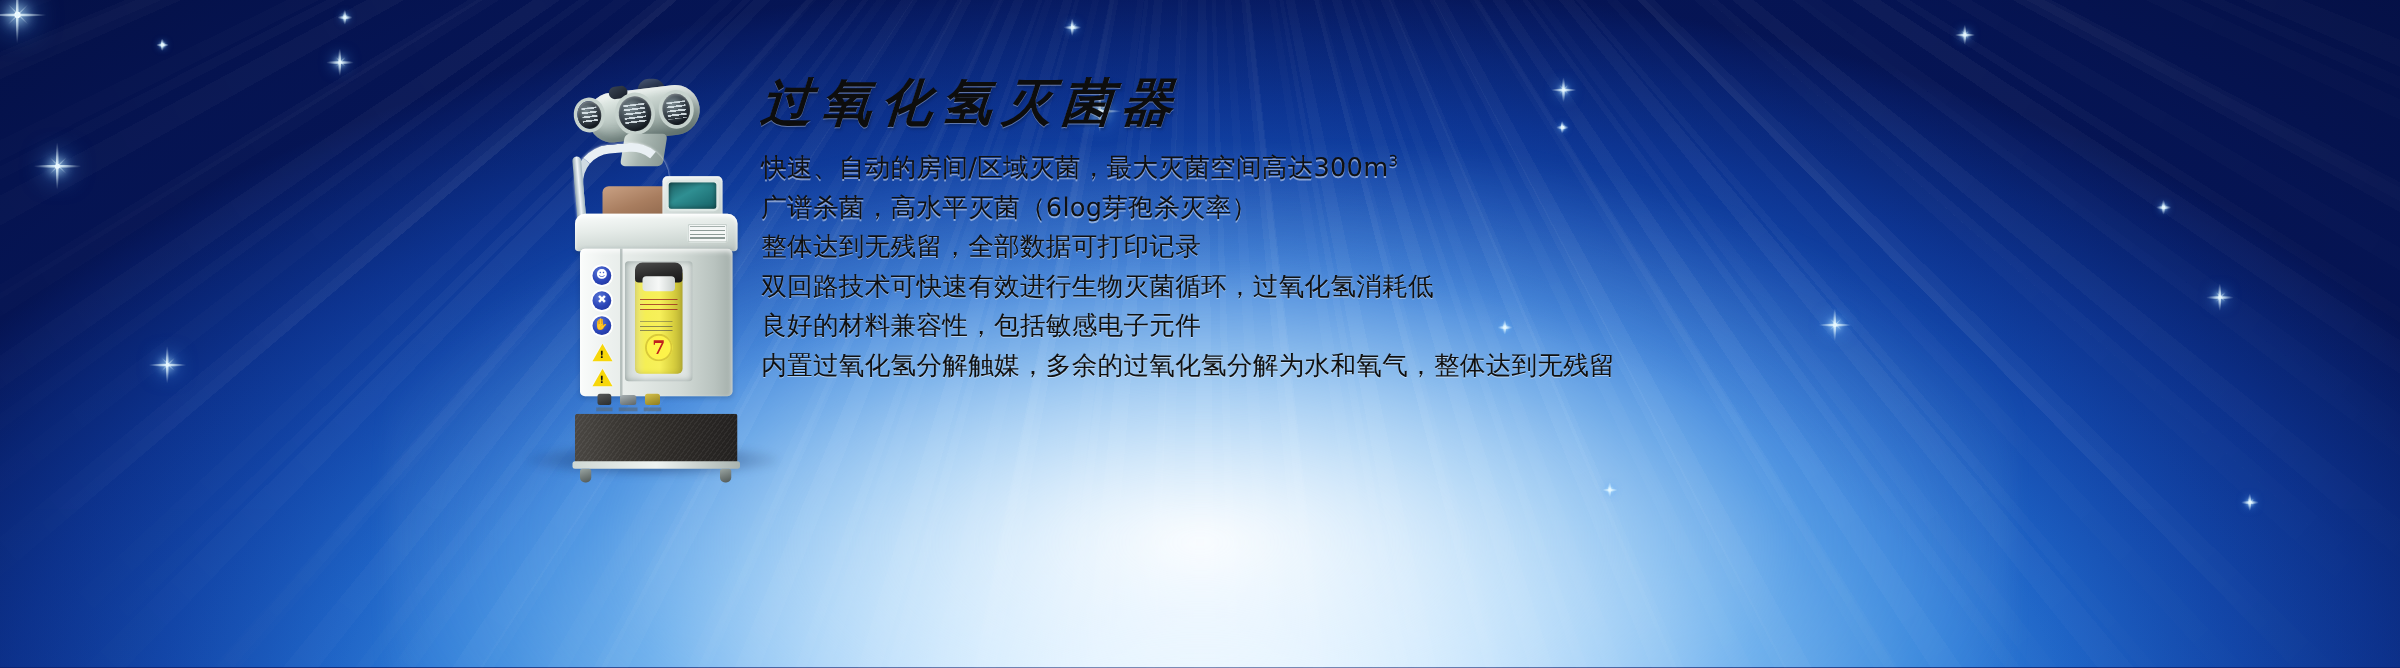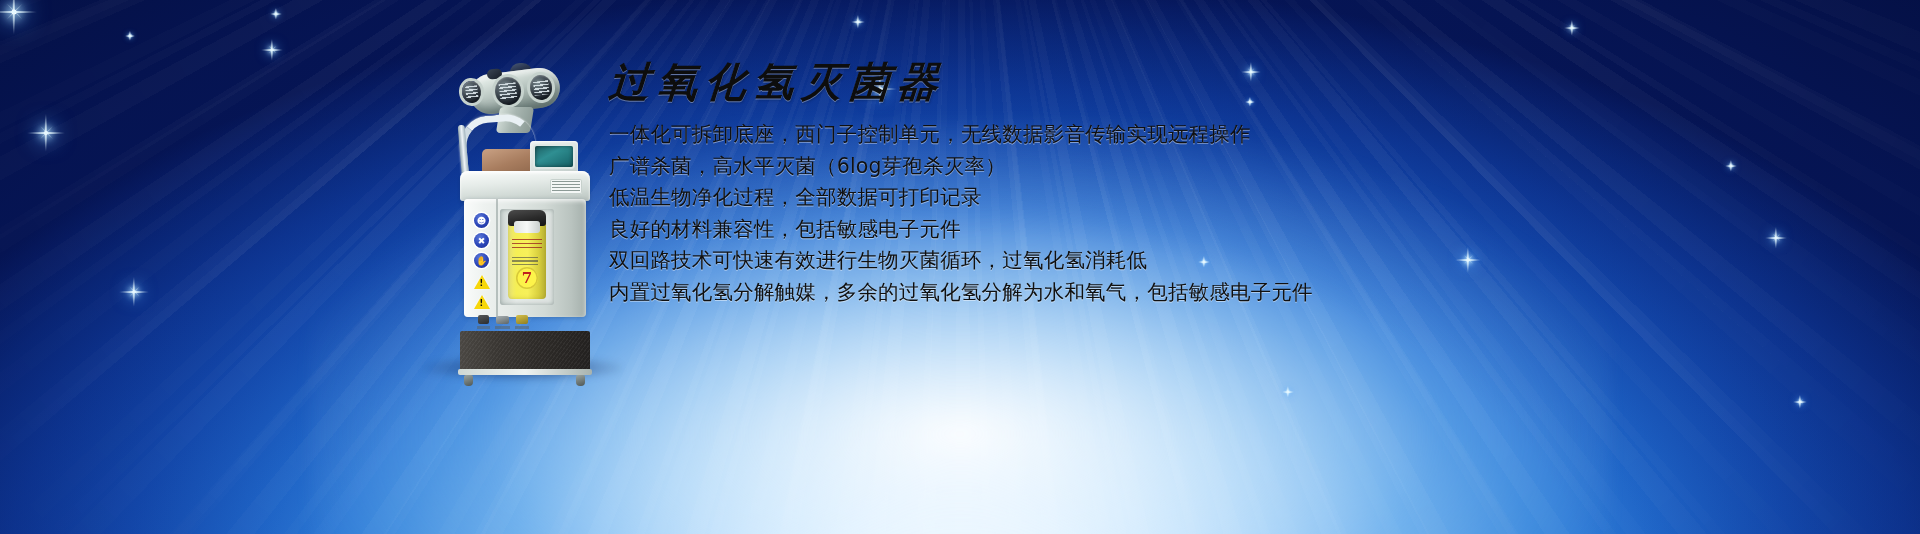--- a/index.html
+++ b/index.html
@@ -427,22 +427,22 @@
 
     <div class="base"></div>
     <div class="base-lip"></div>
     <div class="caster w1"></div>
     <div class="caster w2"></div>
   </div>
 
   <div class="content">
     <div class="title">过氧化氢灭菌器</div>
     <div class="bullets" id="bullets">
-        <div class="line"><span>一体化可拆卸底座，西门子控制单元，无线数据影音传输实现远程操作</span></div>
+        <div class="line"><span>快速、自动的房间/区域灭菌，最大灭菌空间高达300m</span><sup>3</sup></div>
         <div class="line"><span>广谱杀菌，高水平灭菌（6log芽孢杀灭率）</span></div>
-        <div class="line"><span>低温生物净化过程，全部数据可打印记录</span></div>
+        <div class="line"><span>整体达到无残留，全部数据可打印记录</span></div>
+        <div class="line"><span>双回路技术可快速有效进行生物灭菌循环，过氧化氢消耗低</span></div>
         <div class="line"><span>良好的材料兼容性，包括敏感电子元件</span></div>
-        <div class="line"><span>双回路技术可快速有效进行生物灭菌循环，过氧化氢消耗低</span></div>
-        <div class="line"><span>内置过氧化氢分解触媒，多余的过氧化氢分解为水和氧气，包括敏感电子元件</span></div>
+        <div class="line"><span>内置过氧化氢分解触媒，多余的过氧化氢分解为水和氧气，整体达到无残留</span></div>
       </div>
   </div>
 
 </div>
 
 </body></html>

